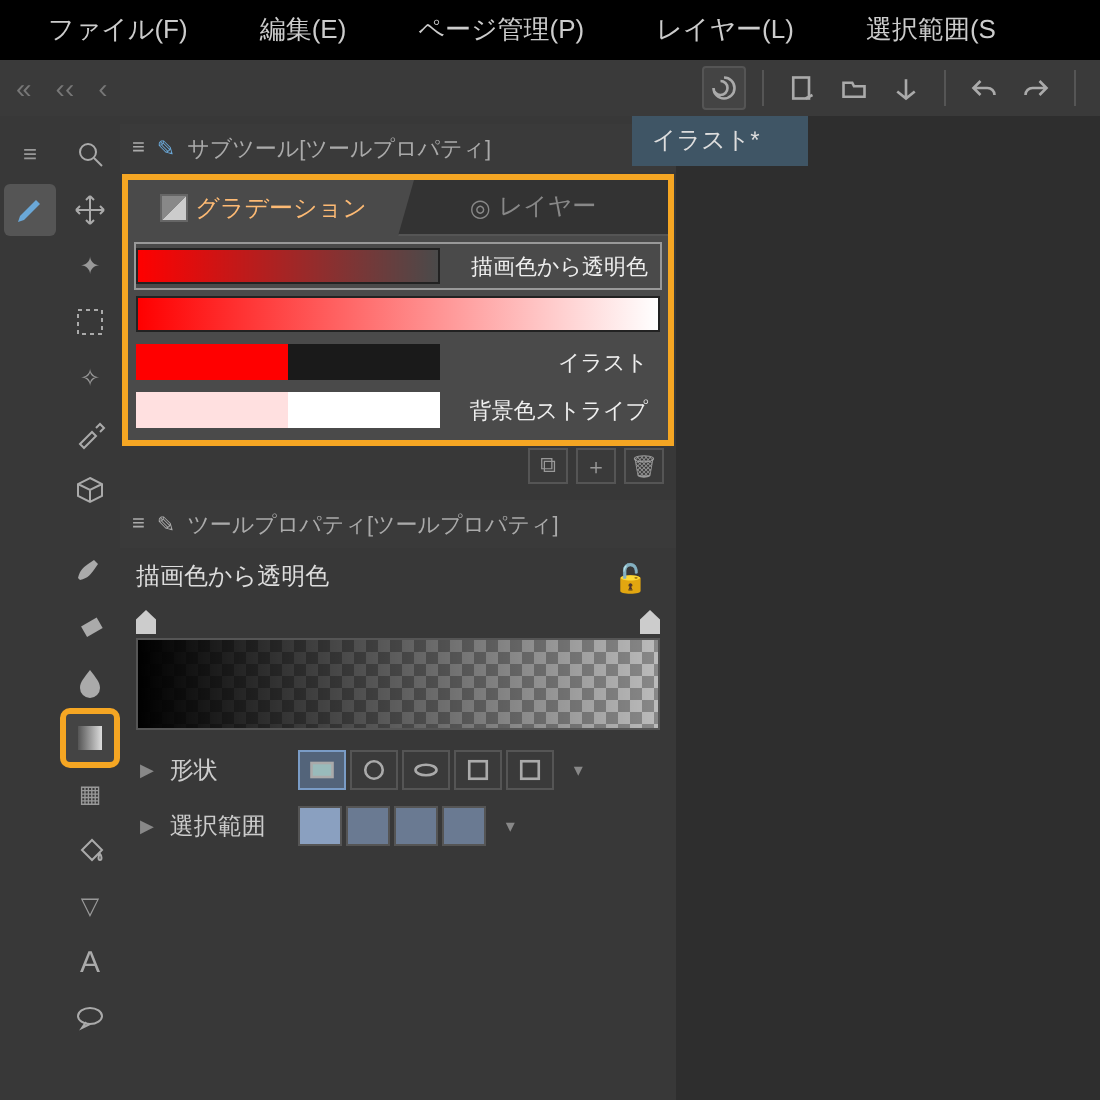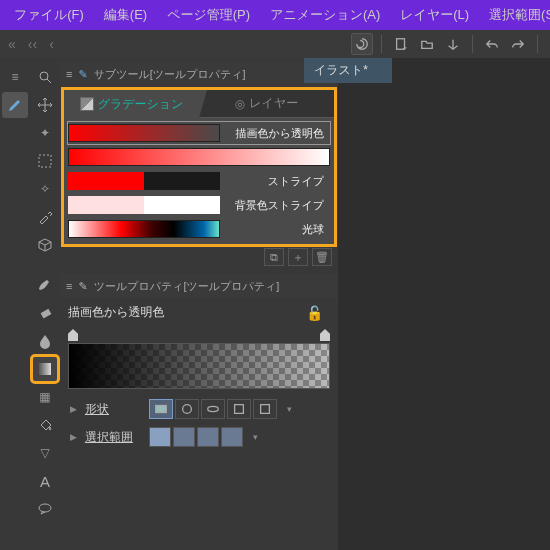--- a/index.html
+++ b/index.html
@@ -1,38 +1,38 @@
 <!DOCTYPE html>
 <html><head>
 <meta charset="utf-8">
 <style>
   * { margin:0; padding:0; box-sizing:border-box; font-family:"Meiryo","Hiragino Sans",sans-serif; }
   body { background:#383838; width:550px; height:550px; overflow:hidden; color:#ccc; font-size:12px; position:relative; }
-  .menubar { background:#6d28d9; height:30px; display:flex; align-items:center; padding:0 6px; gap:4px; font-size:13px; }
+  .menubar { background:#000000; height:30px; display:flex; align-items:center; padding:0 16px; gap:20px; font-size:13px; }
   .menubar span { padding:4px 8px; white-space:nowrap; }
   .toolbar2 { height:28px; background:#3a3a3a; display:flex; align-items:center; padding:0 4px; gap:6px; position:relative; }
   .toolbar2 .left-nav { display:flex; gap:12px; color:#777; font-size:14px; align-items:center; padding-left:4px;}
   .toolbar2 .right-tools { position:absolute; right:8px; display:flex; gap:4px; align-items:center;}
   .icon-box { width:22px; height:22px; display:flex; align-items:center; justify-content:center; color:#aaa; font-size:14px; border:1px solid transparent; border-radius:2px;}
   .icon-box.spiral { border:1px solid #555; background:#444;}
   .divider-v { width:1px; height:18px; background:#555; margin:0 4px;}
-  .tab-strip { position:absolute; left:304px; top:58px;text-decoration:underline; }
+  .tab-strip { position:absolute; left:316px; top:58px;text-decoration:underline; }
   .doc-tab { background:#3f5565; color:#ddd; padding:4px 24px 4px 10px; font-size:12px; display:inline-block;}
   .main-row { display:flex; height:calc(100% - 58px); }
   .tool-col { width:30px; background:#383838; display:flex; flex-direction:column; align-items:center; padding-top:6px; gap:2px;}
   .tool-col .tbtn { width:26px; height:26px; display:flex; align-items:center; justify-content:center; color:#999; border-radius:3px; position:relative;}
   .tool-col .tbtn.active { background:#555; color:#ddd;}
   .tool-col .tbtn.highlight { outline:3px solid #f5a623; outline-offset:-1px; background:#444;}
   .tool-col .tbtn svg { width:16px; height:16px; }
   .panel-col { width:278px; background:#383838; display:flex; flex-direction:column; }
   .subtool-header { height:24px; background:#3a3a3a; display:flex; align-items:center; gap:6px; padding:0 6px; font-size:11px; color:#aaa; margin-top:4px;}
   .subtool-header .hicon { color:#6aa8d8;}
   .subtool-panel { margin:4px 4px 2px 4px; outline:3px solid #f5a623; background:#4a4a4a; padding-bottom:2px;}
   .sub-tabs { display:flex; height:28px; }
-  .sub-tab { flex:1; display:flex; align-items:center; justify-content:center; gap:4px; background:#3f3f3f; font-size:12px; color:#14b8a6; border-bottom:1px solid #555;}
+  .sub-tab { flex:1; display:flex; align-items:center; justify-content:center; gap:4px; background:#3f3f3f; font-size:12px; color:#fdba74; border-bottom:1px solid #555;}
   .sub-tab.active { background:#4a4a4a; border-bottom:none;}
   .sub-tab.inactive { background:#333; color:#888; border-top-left-radius:0; clip-path:polygon(8px 0,100% 0,100% 100%,0 100%);}
   .swatch-mini { width:14px; height:14px; border:1px solid #666; background:linear-gradient(135deg,#888 50%,#ccc 50%);}
   .grad-list { display:flex; flex-direction:column; gap:2px; padding:4px 4px 2px 4px;}
   .grad-row { display:flex; height:22px; align-items:center; }
   .grad-row .bar { flex:1; height:18px; border:1px solid #222;}
   .grad-row .lbl { width:110px; text-align:right; padding-right:6px; font-size:11px; color:#eee;}
   .grad-row.sel { outline:1px solid #999;}
   .g1 { background:linear-gradient(90deg,#f00 0%,rgba(255,0,0,0) 100%);}
   .g2 { background:linear-gradient(90deg,#f00 0%,#fff 100%);}
@@ -45,40 +45,39 @@
   .smallbtn { width:20px; height:18px; border:1px solid #555; background:#3a3a3a; color:#999; font-size:11px; display:flex; align-items:center; justify-content:center;}
   .prop-header { height:24px; background:#3a3a3a; display:flex; align-items:center; gap:6px; padding:0 6px; font-size:11px; color:#aaa; margin-top:6px;}
   .prop-title { font-size:12px; color:#ddd; padding:6px 8px 2px 8px; display:flex; justify-content:space-between; align-items:center;}
   .grad-edit { margin:6px 8px; }
   .grad-preview { height:46px; border:1px solid #555; background:
      linear-gradient(90deg,#000 0%,rgba(0,0,0,0) 100%),
      repeating-conic-gradient(#888 0 25%,#bbb 0 50%) 0 0/12px 12px;
      position:relative;}
   .handle { width:10px; height:12px; background:#ccc; clip-path:polygon(50% 0,100% 40%,100% 100%,0 100%,0 40%);}
   .prop-row { display:flex; align-items:center; padding:4px 8px; gap:8px;}
-  .prop-row .plabel { width:56px; font-size:12px; color:#ccc;text-decoration:underline;}
+  .prop-row .plabel { width:56px; font-size:12px; color:#ccc;}
   .shape-opts { display:flex; gap:2px;}
   .shape-opt { width:24px; height:20px; border:1px solid #555; background:#3a3a3a; display:flex; align-items:center; justify-content:center;}
   .shape-opt.sel { background:#53647a; border-color:#7a9cc6;}
   .edge-opts { display:flex; gap:2px;}
   .edge-opt { width:22px; height:20px; border:1px solid #555; background:#6a7a92;}
   .edge-opt.sel { background:#8aa0c0;}
   .tri { font-size:9px; color:#888; margin-left:2px;}
   .lock-ic { color:#888; font-size:14px; padding-right:6px;}
   svg.ic { width:14px; height:14px; stroke:#aaa; fill:none; stroke-width:1.5;}
   .canvas-area { flex:1; background:#2e2e2e;}
 </style>
 </head>
 <body>
 
 <div class="menubar">
   <span>ファイル(F)</span>
   <span>編集(E)</span>
   <span>ページ管理(P)</span>
-  <span>アニメーション(A)</span>
   <span>レイヤー(L)</span>
   <span>選択範囲(S</span>
 </div>
 
 <div class="toolbar2">
   <div class="left-nav">
     <span>«</span>
     <span>‹‹</span>
     <span>‹</span>
   </div>
@@ -229,32 +228,28 @@
           <div class="lbl">描画色から透明色</div>
         </div>
         <div class="grad-row">
           <div class="bar g2"></div>
         </div>
         <div class="grad-row">
           <div style="display:flex;flex:1;">
               <div class="g3l"></div>
               <div class="g3r"></div>
             </div>
-          <div class="lbl">ストライプ</div>
+          <div class="lbl">イラスト</div>
         </div>
         <div class="grad-row">
           <div style="display:flex;flex:1;">
               <div class="g4l"></div>
               <div class="g4r"></div>
             </div>
           <div class="lbl">背景色ストライプ</div>
-        </div>
-        <div class="grad-row">
-          <div class="bar g5"></div>
-          <div class="lbl">光球</div>
         </div>
       </div>
     </div>
     <div class="panel-actions">
       <div class="smallbtn">⧉</div>
       <div class="smallbtn">＋</div>
       <div class="smallbtn">🗑</div>
     </div>
 
     <div class="prop-header">

